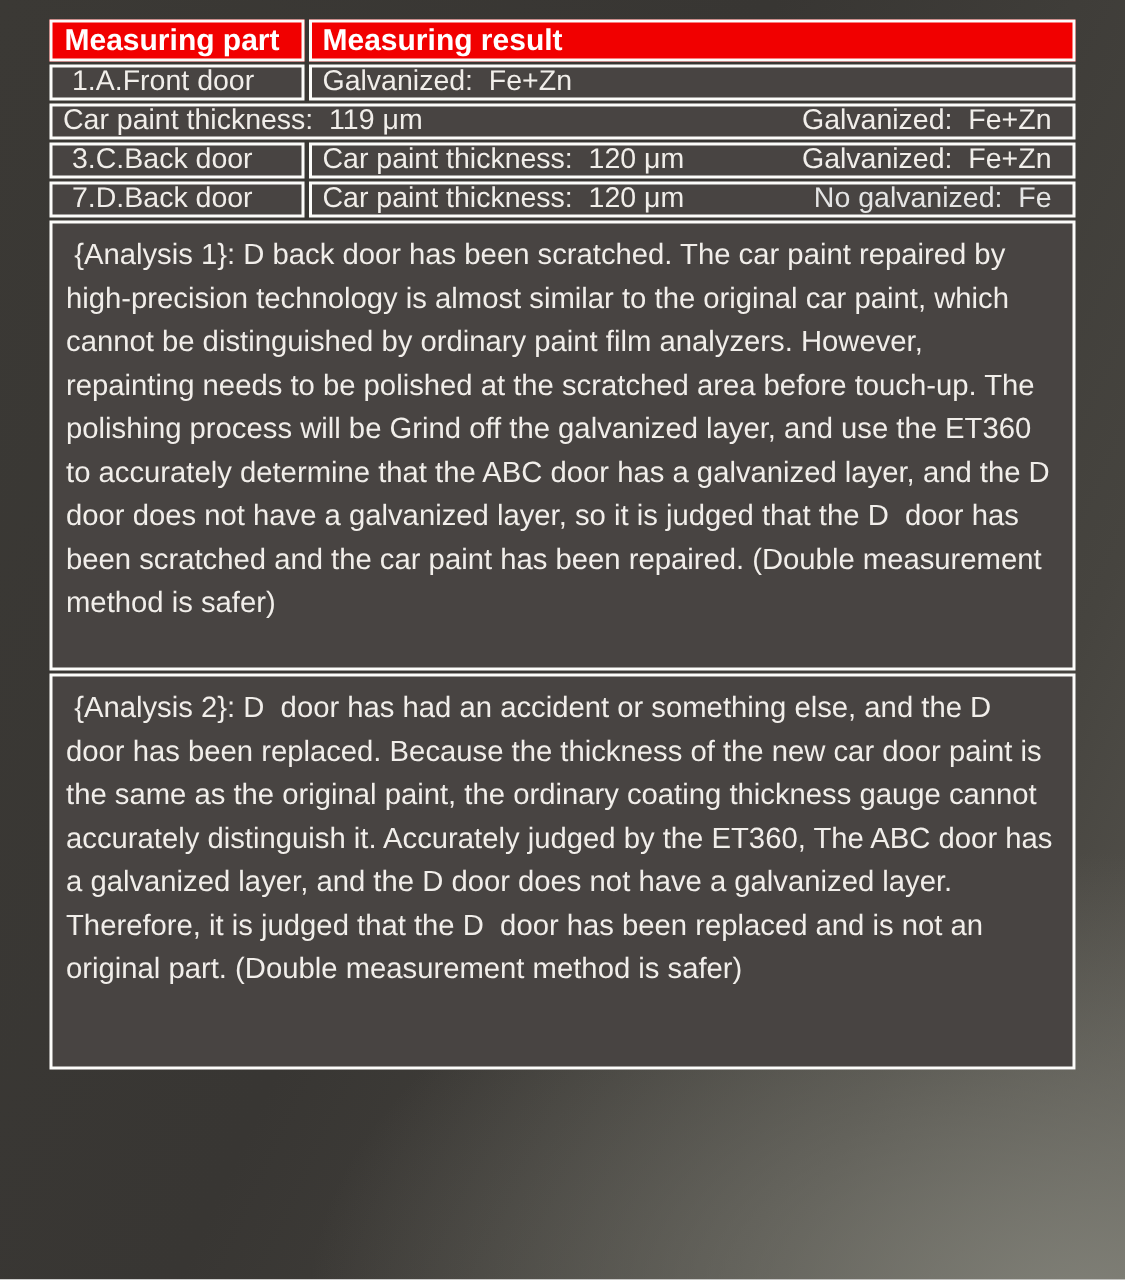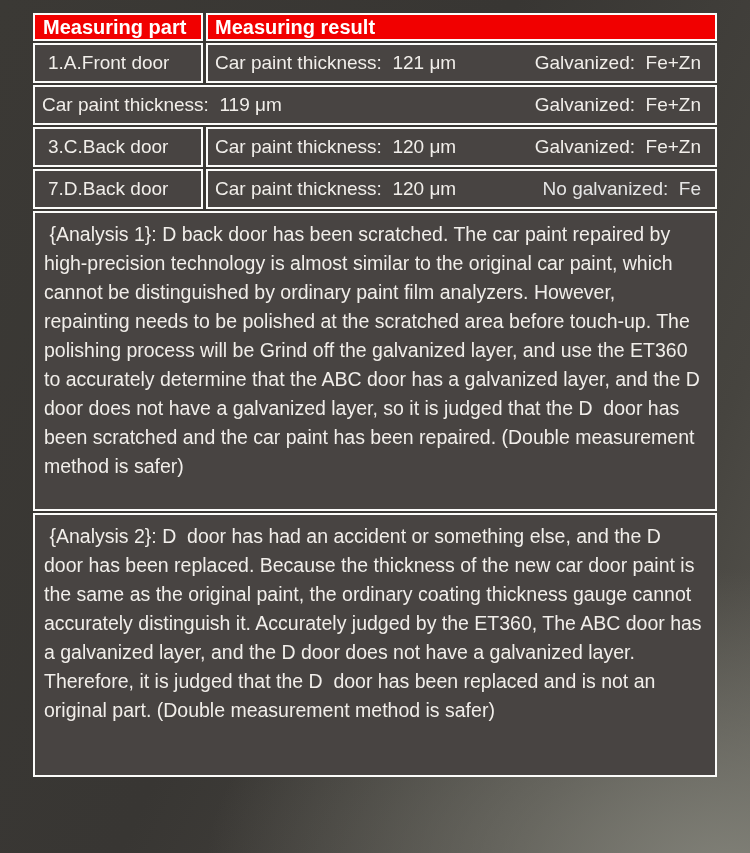--- a/index.html
+++ b/index.html
@@ -31,21 +31,21 @@
   .cell {
     box-sizing: border-box;
     background: #484442;
     border: 2px solid #fcfcfa;
     color: #f1eeea;
     display: flex;
     align-items: center;
     font-size: 19px;
   }
   .row-header { height: 28px; }
-  .row-data   { height: 40px; justify-content: flex-end; }
+  .row-data   { height: 24px; justify-content: flex-end; }
   .row-judge  { height: 38px; }
   .c1 { flex: 0 0 170px; padding-left: 13px; }
   .c2 { flex: 1 1 auto; }
   .row-header .cell {
     background: #f10000;
     color: #ffffff;
     font-weight: bold;
     font-size: 20px;
   }
   .row-header .c1 { padding-left: 8px; }
@@ -82,21 +82,20 @@
   <div class="doc">
 
     <div class="row row-header">
       <div class="cell c1">Measuring part</div>
       <div class="cell c2">Measuring result</div>
     </div>
 
     <div class="row row-data">
       <div class="cell c1">1.A.Front door</div>
       <div class="cell c2 result">
-        <span>Car paint thickness:  121 μm</span>
         <span>Galvanized:  Fe+Zn</span>
       </div>
     </div>
 
     <div class="row row-data">
       <div class="cell c2 result">
         <span>Car paint thickness:  119 μm</span>
         <span>Galvanized:  Fe+Zn</span>
       </div>
     </div>

